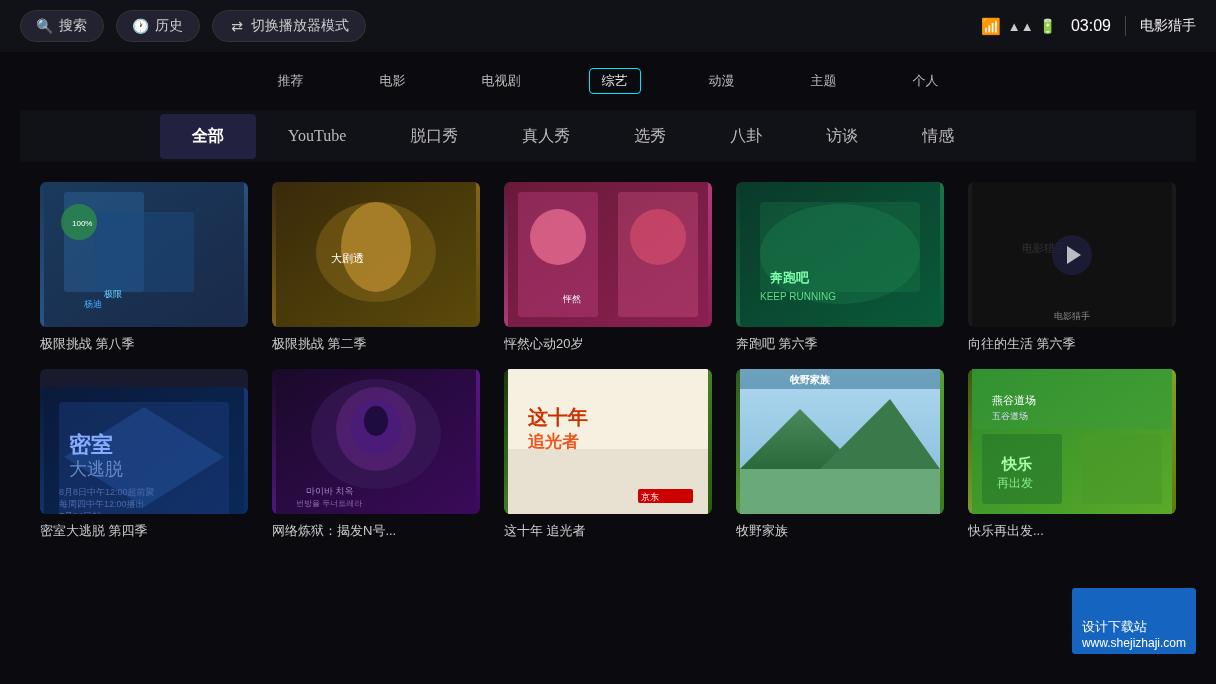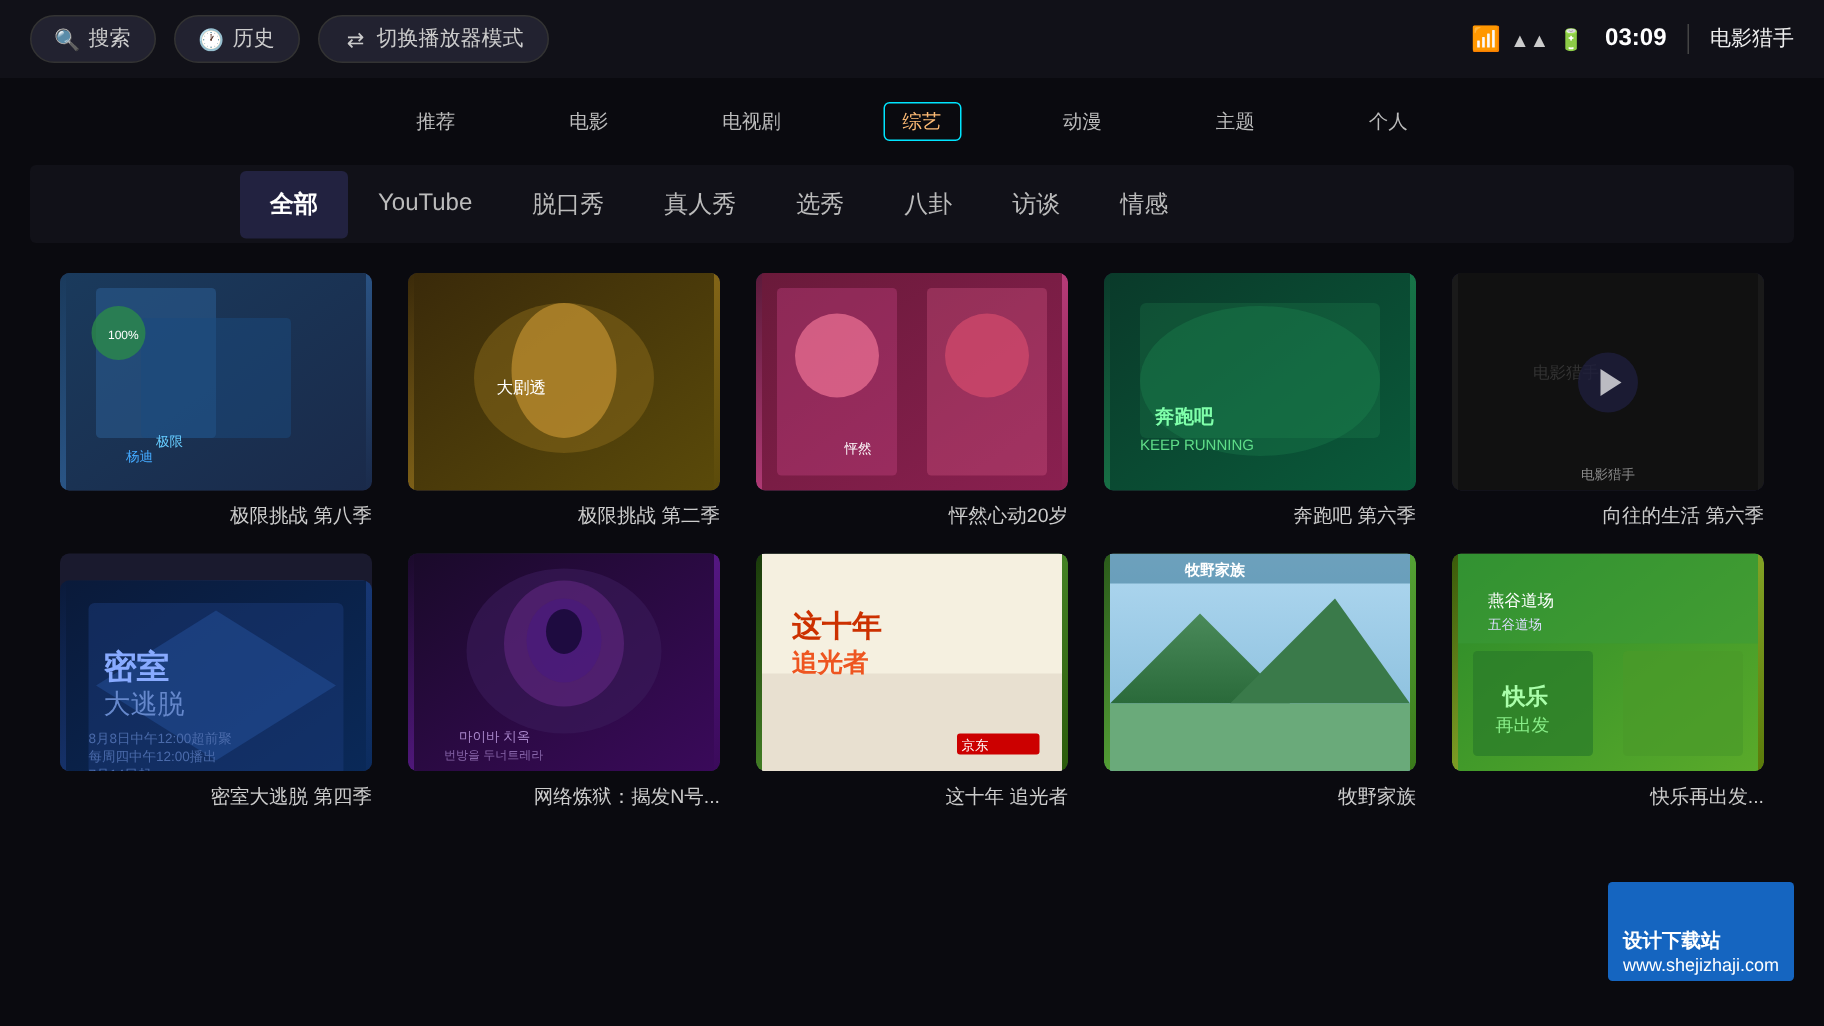--- a/index.html
+++ b/index.html
@@ -54,21 +54,21 @@
       font-size: 14px;
       color: #ccc;
     }
     .status-icons {
       display: flex;
       align-items: center;
       gap: 6px;
     }
     .time-text {
       font-size: 16px;
-      font-weight: bold;
+      font-weight: normal;
       color: #fff;
     }
     .divider-v {
       width: 1px;
       height: 20px;
       background: #444;
     }
     .app-name {
       font-size: 14px;
       color: #eee;
@@ -83,42 +83,43 @@
       padding: 16px 0;
       background: #0a0a0f;
     }
     .nav-item {
       font-size: 13px;
       color: #bbb;
       cursor: pointer;
       padding: 4px 8px;
     }
     .nav-item.active {
-      color: #fdba74;
+      color: #e5e5e5;
       border: 1.5px solid #00e5ff;
       border-radius: 4px;
       padding: 3px 12px;
     }
 
     
     .sub-nav {
       display: flex;
       align-items: center;
       gap: 0;
       background: #111118;
       padding: 0 140px;
       height: 52px;
       margin: 0 20px;
       border-radius: 4px;
     }
     .sub-item {
       font-size: 16px;
       color: #bbb;
       cursor: pointer;
-      padding: 12px 20px;
+      padding: 12px 32px;
+      font-family: Liberation Serif, serif;
     }
     .sub-item.active {
       color: #fff;
       font-weight: bold;
       background: #222240;
       border-radius: 4px;
     }
 
     
     .content-area {
@@ -139,21 +140,21 @@
       overflow: hidden;
       background: #1a1a2e;
       display: flex;
       align-items: center;
       justify-content: center;
       position: relative;
     }
     .card-title {
       font-size: 13px;
       color: #ccc;
-      text-align: right;
+      text-align: left;
       margin-top: 8px;
       white-space: nowrap;
       overflow: hidden;
       text-overflow: ellipsis;
     }
 
     
     .thumb {
       width: 100%;
       height: 100%;
@@ -488,15 +489,15 @@
             <text x="25" y="118" fill="#88ee88" font-size="12" font-family="sans-serif">再出发</text>
           </svg>
         </div>
       </div>
       <div class="card-title">快乐再出发...</div>
     </div>
   </div>
 </div>
 
 <div class="watermark">
-  <div style="font-weight:bold;font-size:13px;margin-top:26px;">设计下载站</div>
+  <div style="font-weight:normal;font-size:13px;margin-top:26px;">设计下载站</div>
   <div style="font-size:12px;">www.shejizhaji.com</div>
 </div>
 
 </body></html>

